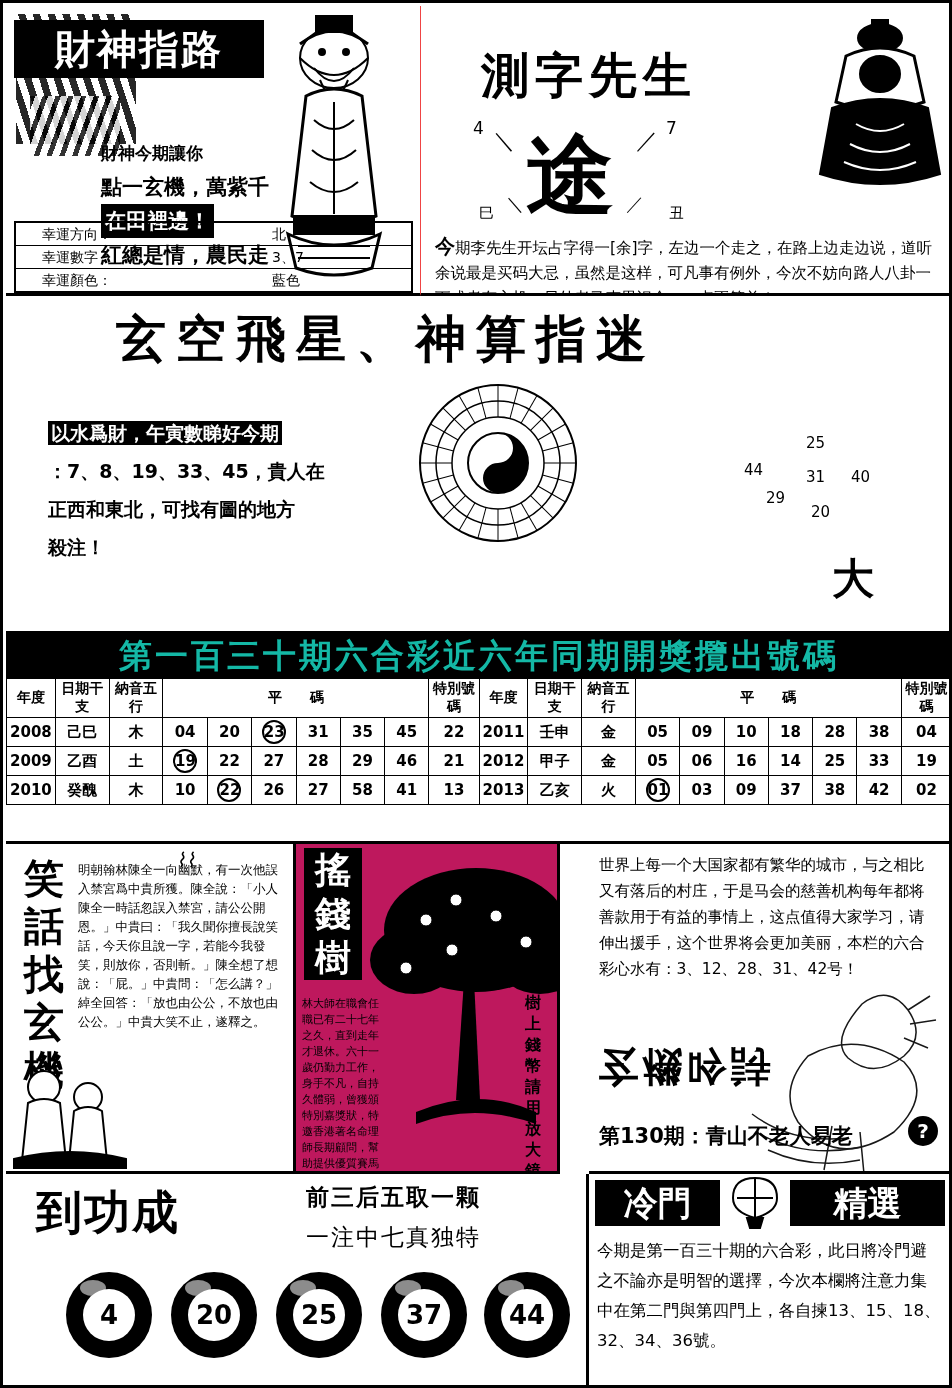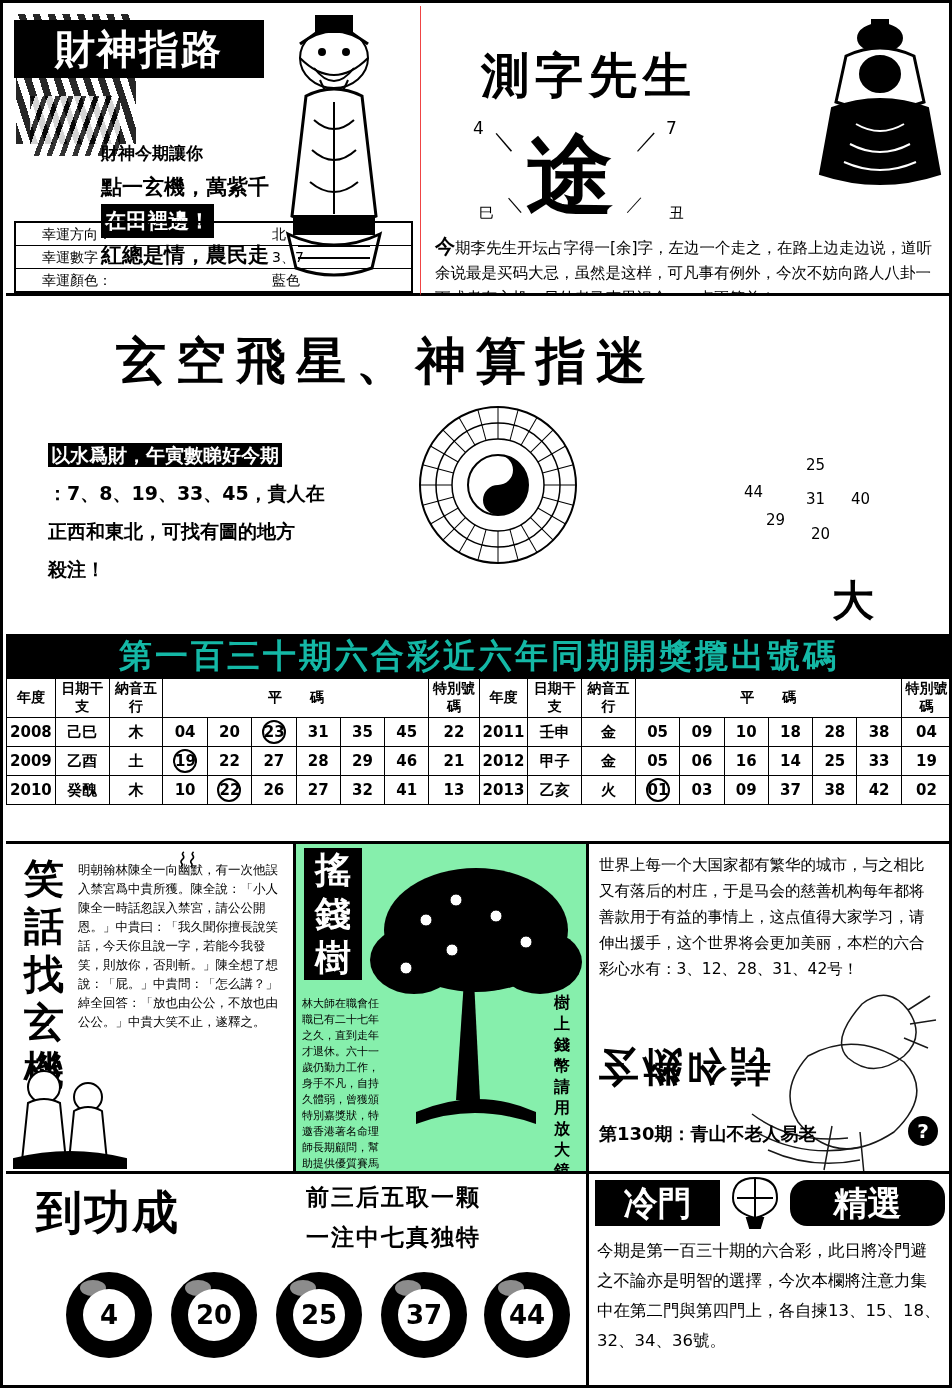--- a/index.html
+++ b/index.html
@@ -28,21 +28,21 @@
   #tr .bigchar{position:absolute;left:105px;top:110px;font-size:88px;font-weight:bold;}
   #tr .m4{position:absolute;left:52px;top:112px;font-size:17px;}
   #tr .m7{position:absolute;left:245px;top:112px;font-size:17px;}
   #tr .msi{position:absolute;left:58px;top:198px;font-size:15px;}
   #tr .mchou{position:absolute;left:248px;top:198px;font-size:15px;}
   #tr .slash{position:absolute;font-size:22px;}
   #tr .text{position:absolute;left:14px;top:228px;width:510px;font-size:15.5px;line-height:25px;}
   #tr .text .lead{font-size:20px;font-weight:bold;}
   #tr .seal{position:absolute;right:8px;top:6px;width:128px;height:175px;}
   
-  #mid{left:3px;top:293px;width:946px;height:338px;border-bottom:3px solid #000;overflow:hidden;margin-top:22px;}
+  #mid{left:3px;top:293px;width:946px;height:338px;border-bottom:3px solid #000;overflow:hidden;}
   #mid .mtitle{position:absolute;left:110px;top:10px;font-size:50px;font-weight:bold;letter-spacing:10px;}
   #mid .tip{position:absolute;left:42px;top:118px;width:290px;font-size:19px;font-weight:bold;line-height:38px;}
   #mid .tip .hl{background:#000;color:#fff;padding:1px 3px;}
   #mid .bigdai{position:absolute;left:826px;top:255px;font-size:42px;font-weight:bold;}
   #mid .num{position:absolute;font-size:15px;}
   
   #compass{position:absolute;left:385px;top:60px;width:215px;height:215px;}
   
   #res{left:3px;top:631px;width:946px;height:210px;border-bottom:3px solid #000;}
   #res .bar{height:44px;background:#000;color:#14b8a6;font-size:33px;font-weight:bold;text-align:center;line-height:44px;letter-spacing:3px;}
@@ -53,33 +53,33 @@
   #res .gz{width:52px;}
   #res .wx{width:52px;}
   #res .pm{width:42px;}
   #res .sp{width:48px;}
   .circ{display:inline-block;width:20px;height:20px;line-height:20px;border:2px solid #000;border-radius:50%;}
   
   #b1{left:3px;top:841px;width:290px;height:330px;border-right:3px solid #000;border-bottom:3px solid #000;overflow:hidden;}
   #b1 .vt{position:absolute;left:10px;top:10px;width:56px;font-size:40px;font-weight:bold;line-height:48px;text-align:center;}
   #b1 .joke{position:absolute;left:72px;top:16px;width:205px;font-size:12.5px;line-height:19px;}
   #b1 .signature{position:absolute;left:170px;top:4px;font-size:20px;font-style:italic;}
-  #b2{left:293px;top:841px;width:293px;height:330px;border-right:3px solid #000;border-bottom:3px solid #000;overflow:hidden;background:#86efac;}
+  #b2{left:293px;top:841px;width:264px;height:330px;border-right:3px solid #000;border-bottom:3px solid #000;overflow:hidden;background:#be185d;}
   #b2 .vtitle{position:absolute;left:8px;top:4px;width:58px;font-size:36px;font-weight:bold;line-height:44px;color:#fff;background:#000;text-align:center;}
   #b2 .para{position:absolute;left:6px;top:152px;width:86px;font-size:11px;line-height:16px;}
   #b2 .rightnote{position:absolute;right:6px;top:148px;width:26px;font-size:16px;line-height:21px;font-weight:bold;}
   #b3{left:586px;top:841px;width:363px;height:330px;border-bottom:3px solid #000;overflow:hidden;}
   #b3 .txt{position:absolute;left:10px;top:8px;width:340px;font-size:15.5px;line-height:26px;}
   #b3 .rev{position:absolute;left:10px;top:195px;font-size:40px;font-weight:bold;letter-spacing:4px;transform:scaleY(-1);}
-  #b3 .qline{position:absolute;left:10px;top:278px;font-size:18px;font-weight:bold;}
+  #b3 .qline{position:absolute;left:10px;top:278px;font-size:21px;font-weight:bold;}
   #b3 .qmark{position:absolute;right:14px;top:272px;width:30px;height:30px;border-radius:50%;background:#000;color:#fff;text-align:center;line-height:30px;font-size:20px;font-weight:bold;}
   #b4{left:3px;top:1171px;width:583px;height:214px;border-right:3px solid #000;overflow:hidden;}
   #b4 .big{position:absolute;left:30px;top:8px;font-size:46px;font-weight:bold;letter-spacing:2px;}
   #b4 .p1{position:absolute;left:300px;top:8px;font-size:23px;font-weight:bold;letter-spacing:2px;}
-  #b4 .p2{position:absolute;left:300px;top:48px;font-size:23px;font-weight:bold;letter-spacing:2px;}
+  #b4 .p2{position:absolute;left:300px;top:48px;font-size:23px;font-weight:normal;letter-spacing:2px;}
   #b5{left:586px;top:1171px;width:363px;height:214px;overflow:hidden;}
   #b5 .hdr{position:absolute;left:6px;top:6px;width:350px;height:46px;}
   #b5 .hdr .w{position:absolute;top:0;height:46px;background:#000;color:#fff;font-size:34px;font-weight:bold;line-height:46px;text-align:center;}
   #b5 .body{position:absolute;left:8px;top:62px;width:345px;font-size:16.5px;line-height:30px;}
   
   .ball{position:absolute;width:86px;height:86px;border-radius:50%;background:#000;}
   .ball .inner{position:absolute;left:17px;top:17px;width:52px;height:52px;border-radius:50%;background:#fff;color:#000;font-size:26px;font-weight:bold;text-align:center;line-height:52px;}
   .ball .gl{position:absolute;left:14px;top:8px;width:26px;height:16px;border-radius:50%;background:#fff;opacity:.55;}
 </style>
 </head>
@@ -337,21 +337,21 @@
         <td>19</td>
       </tr>
       <tr>
         <td>2010</td>
         <td>癸醜</td>
         <td>木</td>
         <td class="pm">10</td>
         <td class="pm"><span class="circ">22</span></td>
         <td class="pm">26</td>
         <td class="pm">27</td>
-        <td class="pm">32</td>
+        <td class="pm">58</td>
         <td class="pm">41</td>
         <td>13</td>
         <td>2013</td>
         <td>乙亥</td>
         <td>火</td>
         <td class="pm"><span class="circ">01</span></td>
         <td class="pm">03</td>
         <td class="pm">09</td>
         <td class="pm">37</td>
         <td class="pm">38</td>
@@ -440,21 +440,21 @@
     </div>
     <div class="ball" style="left:478px;top:98px;">
       <div class="inner">44</div>
       <div class="gl"></div>
     </div>
   </div>
 
   <div class="blk" id="b5">
     <div class="hdr">
       <div class="w" style="left:0;width:125px;">冷門</div>
-      <div class="w" style="left:195px;width:155px;border-radius:17px;">精選</div>
+      <div class="w" style="left:195px;width:155px;">精選</div>
       <svg style="position:absolute;left:128px;top:-6px;width:64px;height:56px;" viewBox="0 0 64 56">
         <g stroke="#000" stroke-width="2" fill="#fff">
           <path d="M32 4 q22 0 22 20 q0 14 -22 20 q-22 -6 -22 -20 q0 -20 22 -20 z"></path>
           <path d="M24 44 l16 0 l-3 10 l-10 0 z" fill="#000"></path>
           <path d="M32 4 l0 40 M14 24 l36 0"></path>
         </g>
       </svg>
     </div>
     <div class="body">今期是第一百三十期的六合彩，此日將冷門避之不論亦是明智的選擇，今次本欄將注意力集中在第二門與第四門上，各自揀13、15、18、32、34、36號。</div>
   </div>

